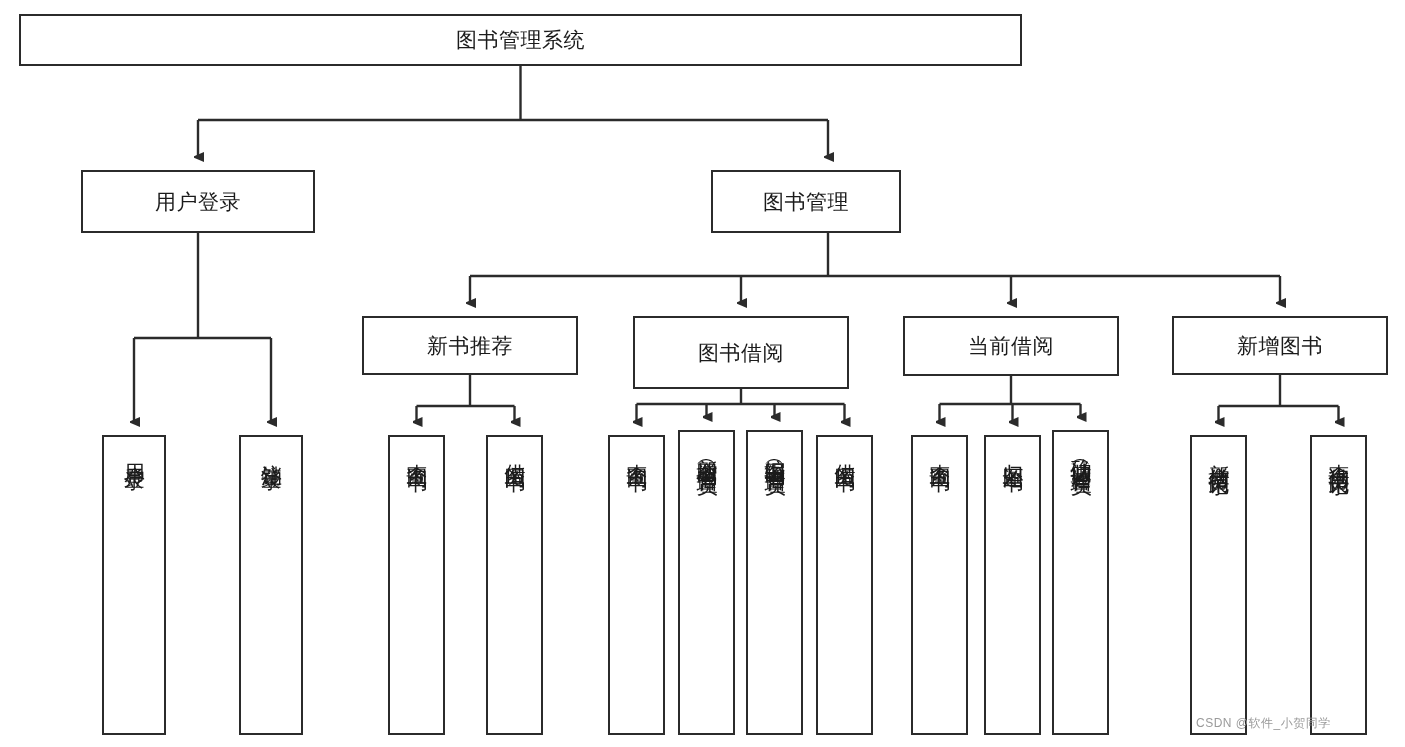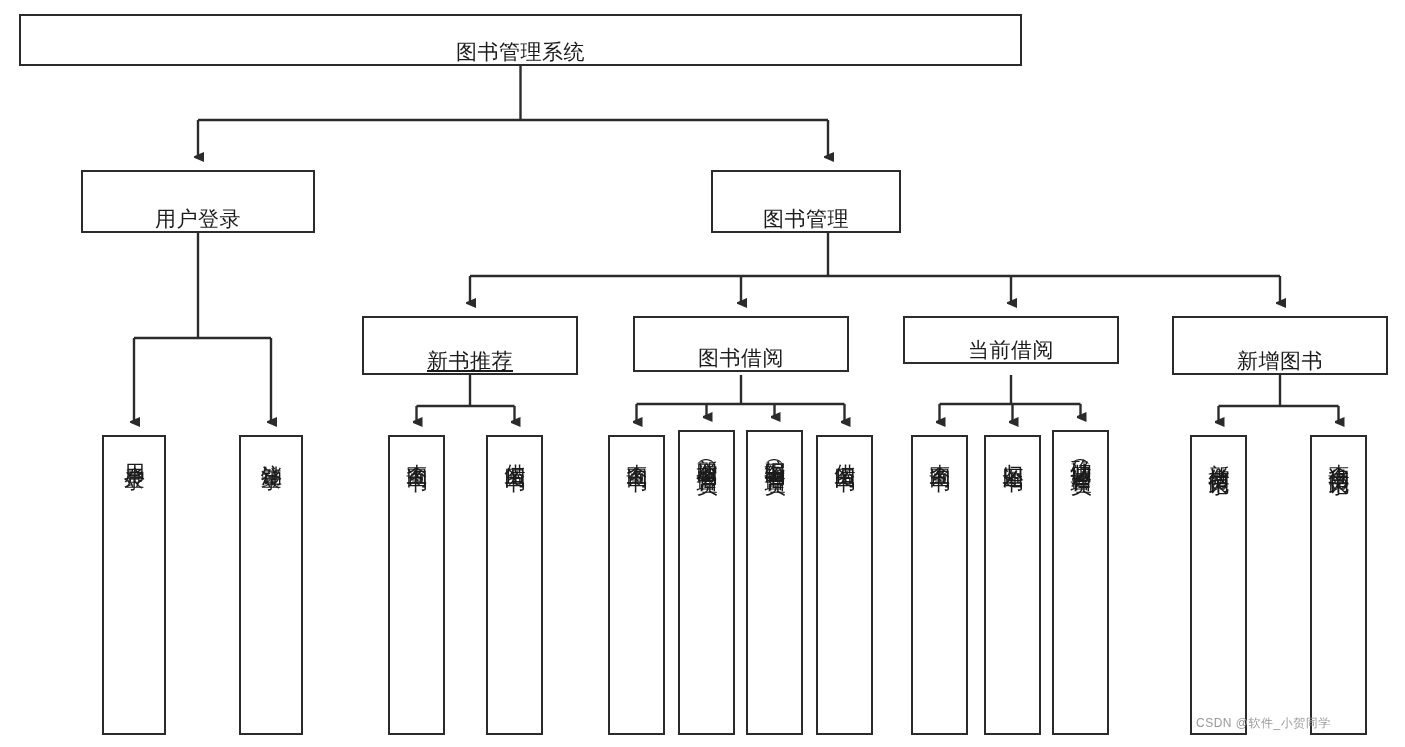--- a/index.html
+++ b/index.html
@@ -24,21 +24,21 @@
     width: 1405px;
     height: 747px;
     pointer-events: none;
   }
   .node {
     position: absolute;
     box-sizing: border-box;
     background: #ffffff;
     border: 2px solid #2b2b2b;
     display: flex;
-    align-items: flex-end;
+    align-items: center;
     justify-content: center;
     color: #1b1b1b;
   }
   .node.root {
     border-width: 2px;
   }
   .node .label {
     font-size: 21px;
     line-height: 1.12;
     letter-spacing: 0.5px;
@@ -117,26 +117,26 @@
       <div class="node root" style="left: 19px; top: 14px; width: 1003px; height: 52px; border-color: rgb(43, 43, 43); background: rgb(255, 255, 255);">
         <span class="label" style="color: rgb(27, 27, 27);">图书管理系统</span>
       </div>
       <div class="node" style="left: 81px; top: 170px; width: 234px; height: 63px; border-color: rgb(43, 43, 43); background: rgb(255, 255, 255);">
         <span class="label" style="color: rgb(27, 27, 27);">用户登录</span>
       </div>
       <div class="node" style="left: 711px; top: 170px; width: 190px; height: 63px; border-color: rgb(43, 43, 43); background: rgb(255, 255, 255);">
         <span class="label" style="color: rgb(27, 27, 27);">图书管理</span>
       </div>
       <div class="node" style="left: 362px; top: 316px; width: 216px; height: 59px; border-color: rgb(43, 43, 43); background: rgb(255, 255, 255);">
-        <span class="label" style="color: rgb(27, 27, 27); text-decoration: underline;">新书推荐</span>
+        <span class="label" style="color: rgb(27, 27, 27);">新书推荐</span>
       </div>
-      <div class="node" style="left: 633px; top: 316px; width: 216px; height: 56px; border-color: rgb(43, 43, 43); background: rgb(255, 255, 255);">
+      <div class="node" style="left: 633px; top: 316px; width: 216px; height: 73px; border-color: rgb(43, 43, 43); background: rgb(255, 255, 255);">
         <span class="label" style="color: rgb(27, 27, 27);">图书借阅</span>
       </div>
-      <div class="node" style="left: 903px; top: 316px; width: 216px; height: 48px; border-color: rgb(43, 43, 43); background: rgb(255, 255, 255);">
+      <div class="node" style="left: 903px; top: 316px; width: 216px; height: 60px; border-color: rgb(43, 43, 43); background: rgb(255, 255, 255);">
         <span class="label" style="color: rgb(27, 27, 27);">当前借阅</span>
       </div>
       <div class="node" style="left: 1172px; top: 316px; width: 216px; height: 59px; border-color: rgb(43, 43, 43); background: rgb(255, 255, 255);">
         <span class="label" style="color: rgb(27, 27, 27);">新增图书</span>
       </div>
       <div class="node vert" style="left: 102px; top: 435px; width: 64px; height: 300px; border-color: rgb(43, 43, 43); background: rgb(255, 255, 255);">
         <span class="label" style="color: rgb(27, 27, 27);">用户登录</span>
       </div>
       <div class="node vert" style="left: 239px; top: 435px; width: 64px; height: 300px; border-color: rgb(43, 43, 43); background: rgb(255, 255, 255);">
         <span class="label" style="color: rgb(27, 27, 27);">注销登录</span>

